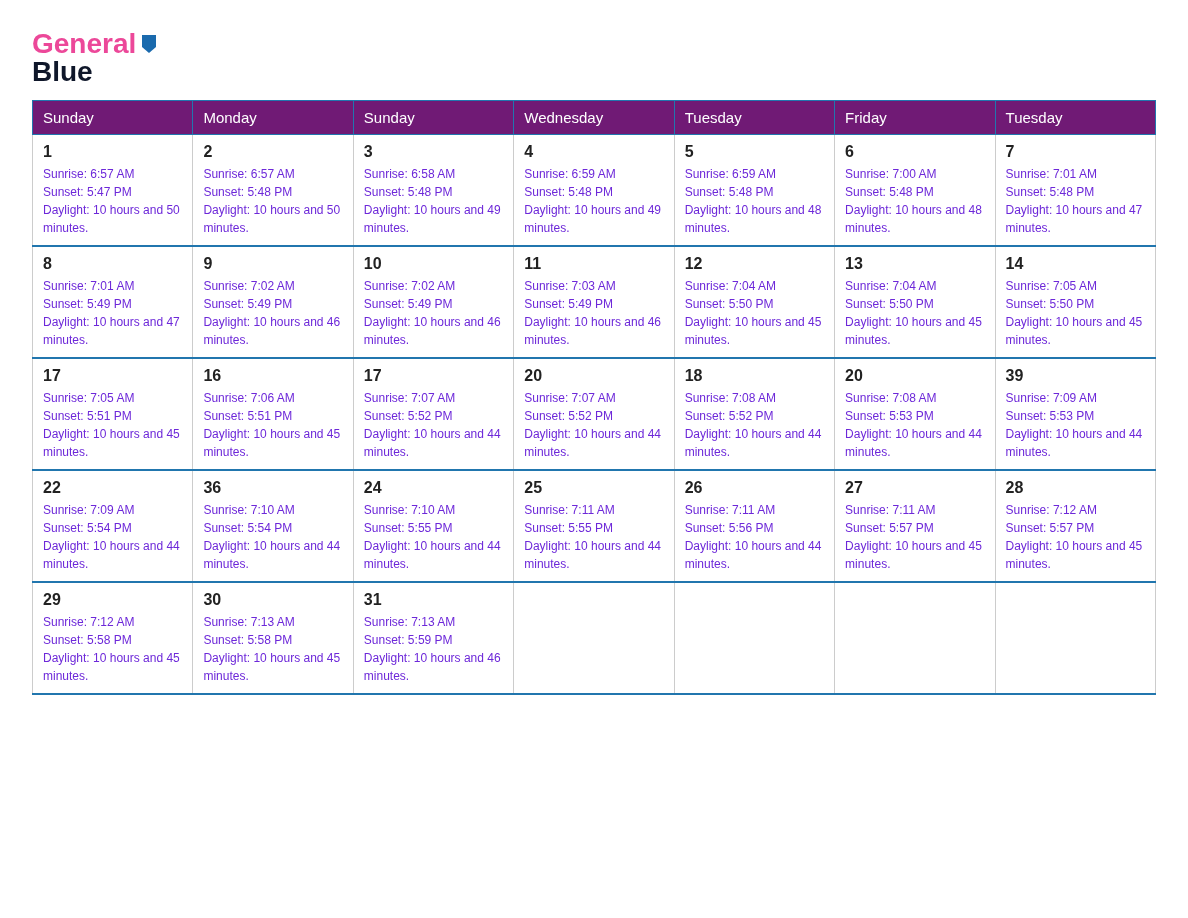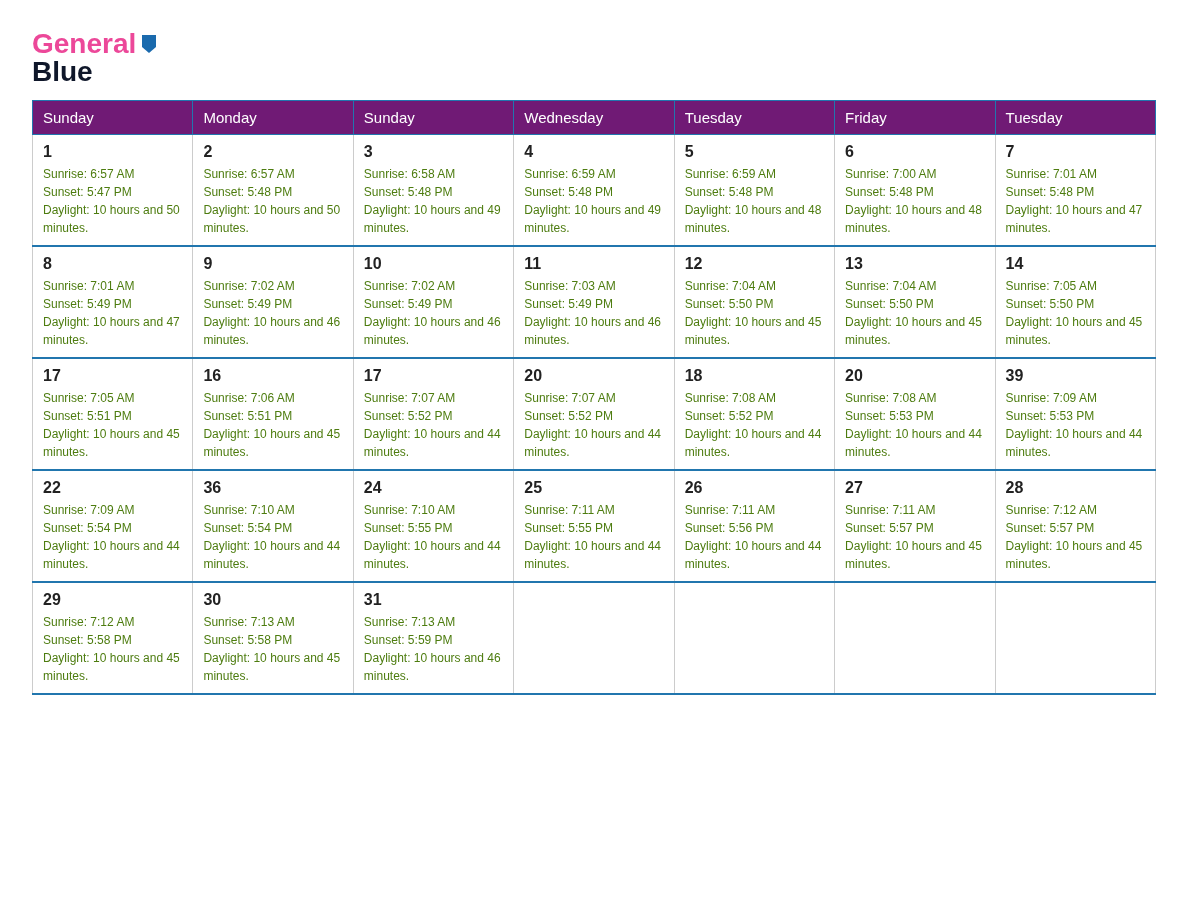--- a/index.html
+++ b/index.html
@@ -60,21 +60,21 @@
       min-height: 90px;
     }
     tbody tr td .day-num {
       font-size: 16px;
       font-weight: bold;
       display: block;
       margin-bottom: 4px;
     }
     tbody tr td .day-info {
       font-size: 12px;
-      color: #4d7c0f;
+      color: #6d28d9;
       line-height: 1.5;
     }
     tbody tr td.empty {
       background: #fff;
     }
     tbody tr {
       border-bottom: 2px solid #2176ae;
     }
   </style>
 </head>

